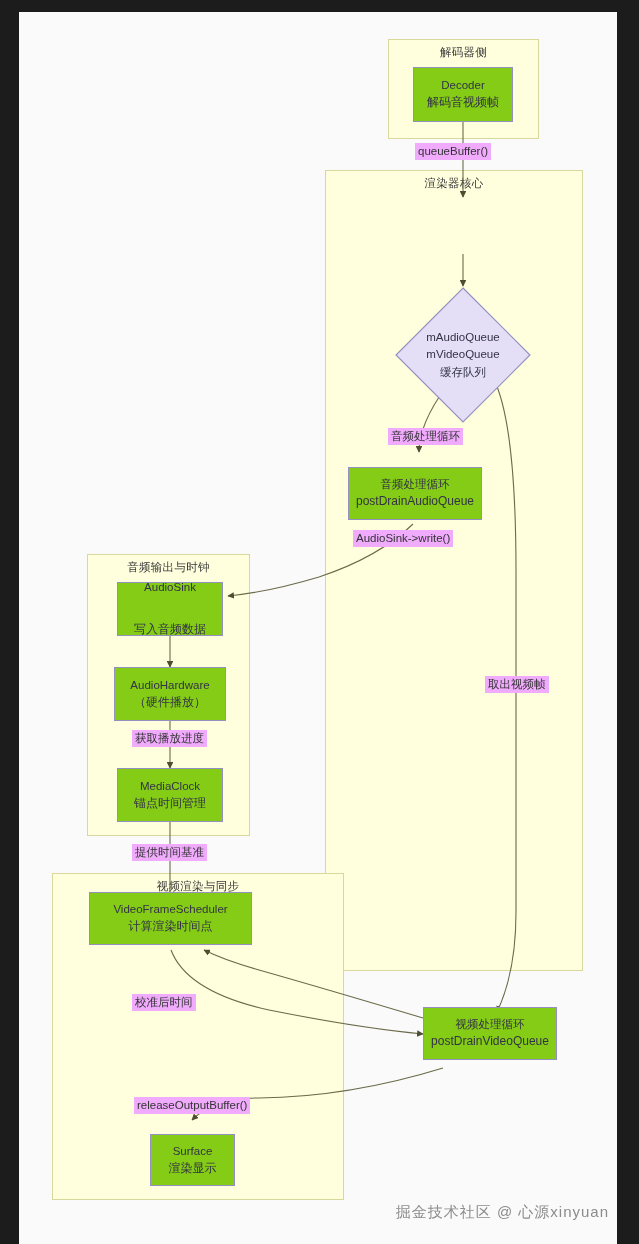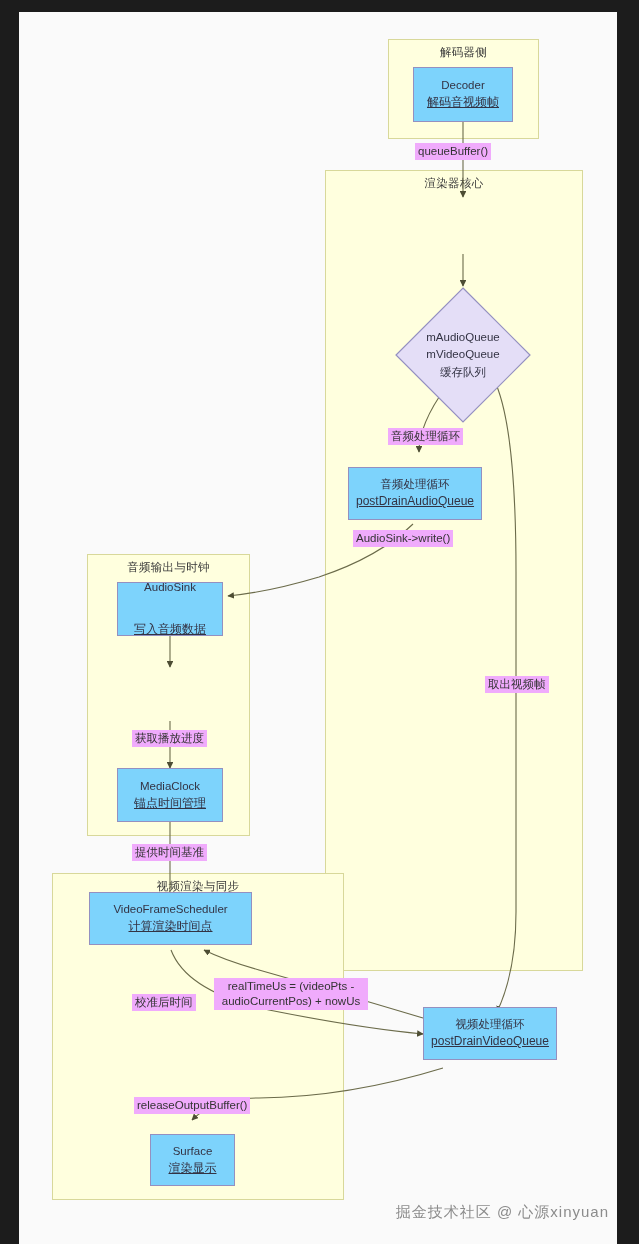--- a/index.html
+++ b/index.html
@@ -49,32 +49,32 @@
     left: 0;
     width: 100%;
     text-align: center;
     font-size: 11.5px;
     color: #3a3a3a;
     letter-spacing: .3px;
   }
   
   .node {
     position: absolute;
-    background: #7dd3fc;
+    background: #84cc16;
     border: 1px solid #9490c0;
     box-sizing: border-box;
     display: flex;
     flex-direction: column;
     align-items: center;
     justify-content: center;
     color: #333344;
     line-height: 1.45;
   }
   .node .l1 { font-size: 12px; }
-  .node .l2 { font-size: 12px; text-decoration: underline; }
+  .node .l2 { font-size: 12px; }
   .node.cn .l1 { font-size: 11.5px; }
   
   .diamond-wrap {
     position: absolute;
   }
   .diamond-shape {
     position: absolute;
     left: 0; top: 0;
     width: 100%; height: 100%;
   }
@@ -189,20 +189,24 @@
     <div class="node cn" style="left:329px; top:455px; width:134px; height:53px;">
       <div class="l1">音频处理循环</div>
       <div class="l2">postDrainAudioQueue</div>
     </div>
 
     <div class="node cn" style="left:98px; top:570px; width:106px; height:54px;gap:25px;">
       <div class="l1">AudioSink</div>
       <div class="l2">写入音频数据</div>
     </div>
 
+    <div class="node cn" style="left:95px; top:655px; width:112px; height:54px;">
+      <div class="l1">AudioHardware</div>
+      <div class="l2">（硬件播放）</div>
+    </div>
 
     <div class="node cn" style="left:98px; top:756px; width:106px; height:54px;">
       <div class="l1">MediaClock</div>
       <div class="l2">锚点时间管理</div>
     </div>
 
     <div class="node cn" style="left:70px; top:880px; width:163px; height:53px;">
       <div class="l1">VideoFrameScheduler</div>
       <div class="l2">计算渲染时间点</div>
     </div>
@@ -224,22 +228,18 @@
     <div class="elabel" style="left:466px; top:664px;">取出视频帧</div>
 
     <div class="elabel" style="left:334px; top:518px;">AudioSink-&gt;write()</div>
 
     <div class="elabel" style="left:113px; top:718px;">获取播放进度</div>
 
     <div class="elabel" style="left:113px; top:832px;">提供时间基准</div>
 
     <div class="elabel" style="left:113px; top:982px;">校准后时间</div>
 
-    <div class="elabel two" style="left:195px; top:966px; width:148px;">
-      <span>realTimeUs = (videoPts -</span>
-      <span>audioCurrentPos) + nowUs</span>
-    </div>
 
     <div class="elabel" style="left:115px; top:1085px;">releaseOutputBuffer()</div>
 
     <div class="watermark">掘金技术社区 @ 心源xinyuan</div>
   </div>
 </div>
 
 </body></html>

